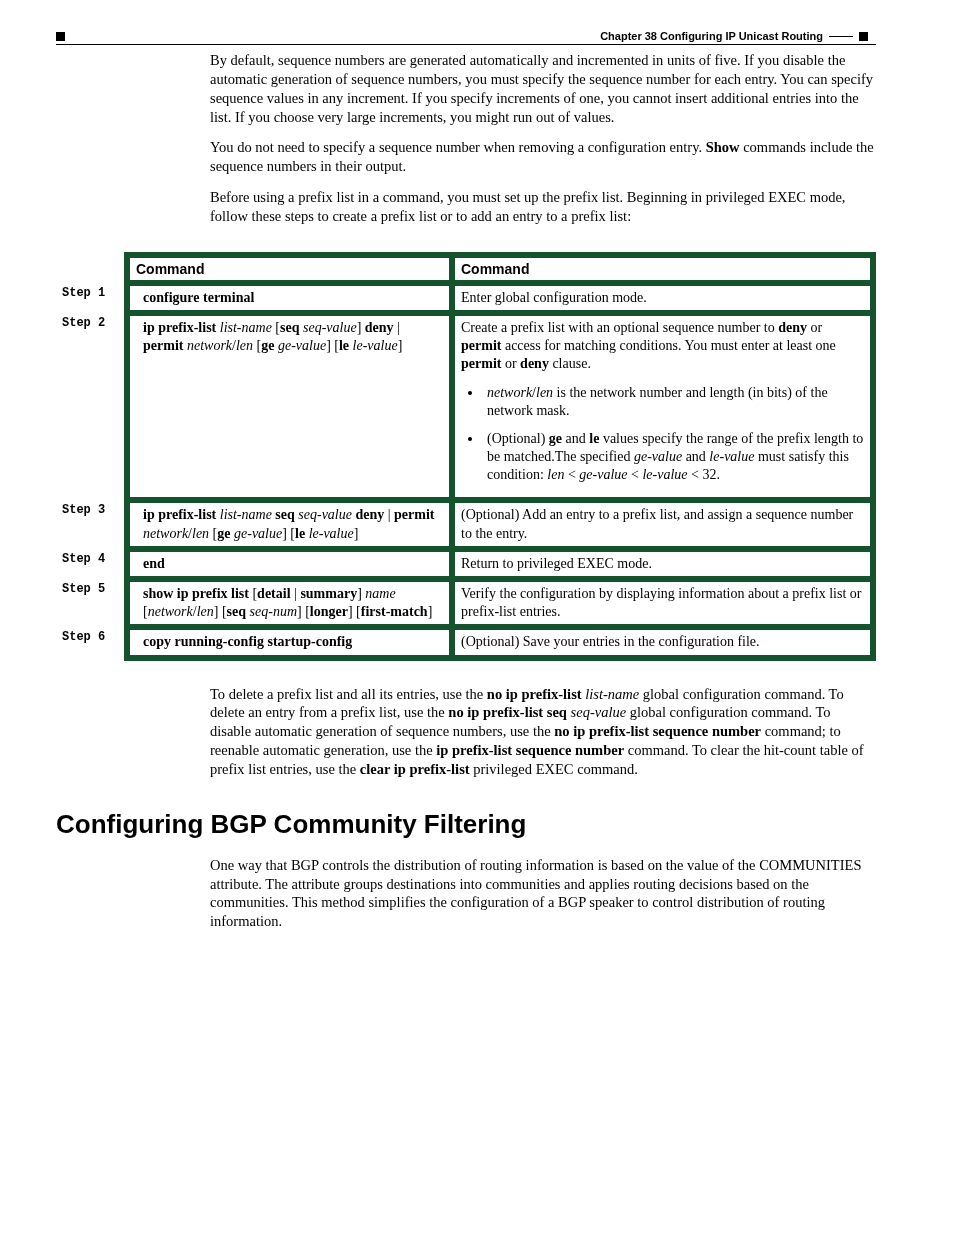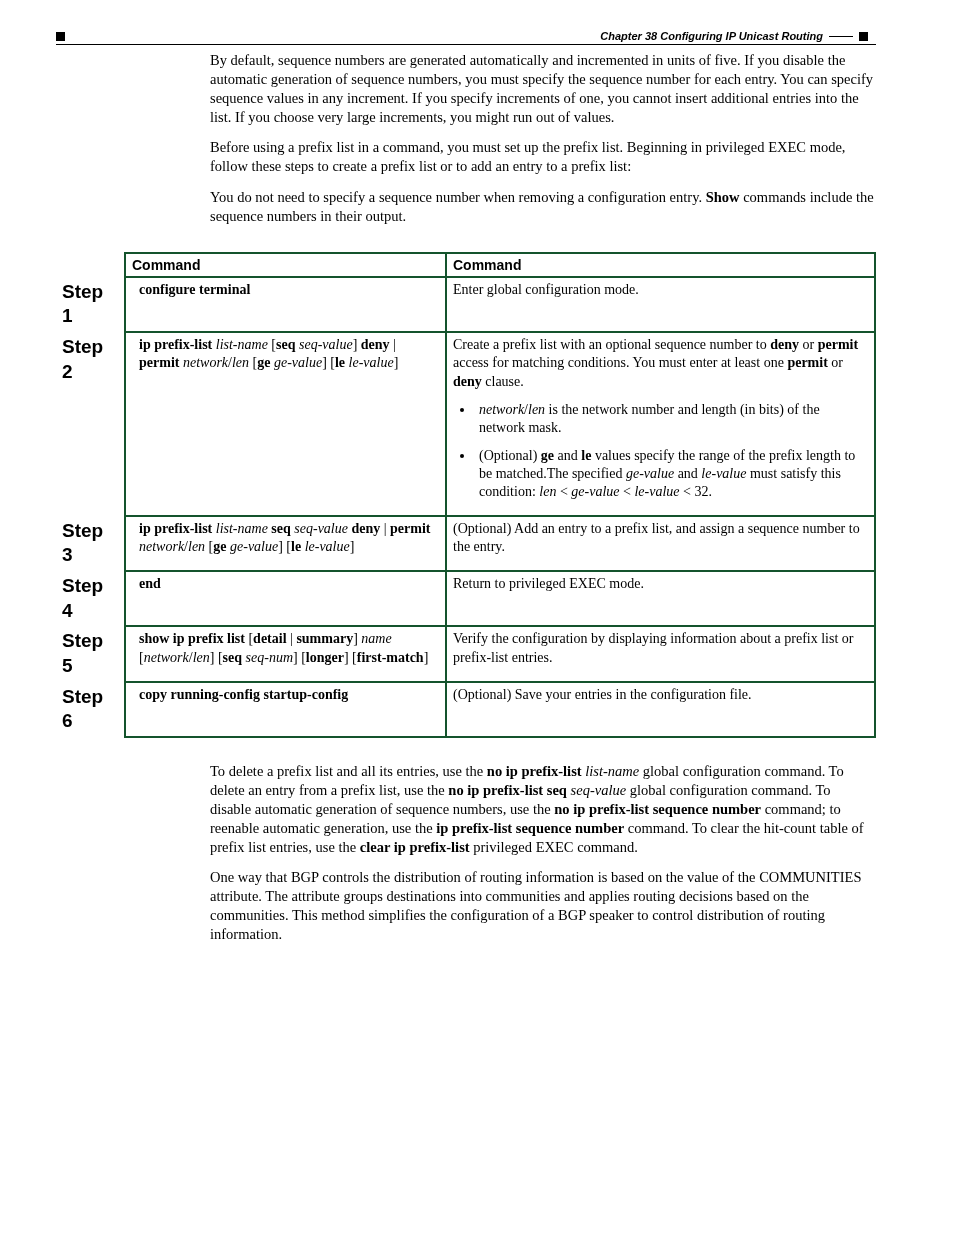--- a/index.html
+++ b/index.html
@@ -18,21 +18,20 @@
   .header-row {
     display: flex;
     justify-content: space-between;
     align-items: center;
     font-family: Arial, Helvetica, sans-serif;
     font-size: 11px;
     font-weight: bold;
     border-bottom: 1px solid #000;
     padding-bottom: 2px;
     margin-bottom: 6px;
-    font-style: italic;
   }
   .header-left-group { display: flex; align-items: center; }
   .sq { width: 9px; height: 9px; background: #000; display: inline-block; margin-right: 8px; }
   .header-right { display: flex; align-items: center; gap: 6px; }
   .header-right .rule { width: 24px; height: 1px; background: #000; display: inline-block; }
   .sub-header {
     font-family: Arial, Helvetica, sans-serif;
     font-size: 11px;
     font-weight: bold;
     margin-left: 24px;
@@ -56,23 +55,23 @@
     font-weight: bold;
     font-size: 14px;
     padding: 3px 6px;
     vertical-align: top;
   }
   table.cmd td {
     padding: 3px 6px;
     vertical-align: top;
     line-height: 1.3;
   }
-  .step-col { width: 56px; font-family: Liberation Sans, sans-serif; font-weight: bold; font-size: 19px; border: none !important; }
+  .step-col { width: 56px; font-family: Liberation Mono, monospace; font-weight: bold; font-size: 12px; border: none !important; }
   .cmd-col { width: 300px; }
-  table.cmd th.bordered, table.cmd td.bordered { border: 2px solid #14532d; }
+  table.cmd th.bordered, table.cmd td.bordered { border: 6px solid #14532d; }
   table.cmd th.bordered:first-of-type, table.cmd td.cmd-col { border-right: none; padding-left: 13px; }
   .i { font-style: italic; }
   .b { font-weight: bold; }
   ul.purpose-list { margin: 10px 0 0 0; padding-left: 22px; }
   ul.purpose-list li { margin-bottom: 10px; padding-left: 4px; }
   h2.section {
     font-family: Arial, Helvetica, sans-serif;
     font-size: 26px;
     font-weight: bold;
     margin: 30px 0 16px 0;
@@ -89,24 +88,24 @@
     </div>
     <div class="header-right">
       <span>Chapter 38    Configuring IP Unicast Routing</span>
       <span class="rule"></span>
       <span class="sq"></span>
     </div>
   </div>
 
   <div class="body-text">
     <p>By default, sequence numbers are generated automatically and incremented in units of five. If you disable the automatic generation of sequence numbers, you must specify the sequence number for each entry. You can specify sequence values in any increment. If you specify increments of one, you cannot insert additional entries into the list. If you choose very large increments, you might run out of values.</p>
-    <p>Before using a prefix list in a command, you must set up the prefix list. Beginning in privileged EXEC mode, follow these steps to create a prefix list or to add an entry to a prefix list:</p>
     <p>
       <span>You do not need to specify a sequence number when removing a configuration entry. </span><span class="b">Show</span><span> commands include the sequence numbers in their output.</span>
     </p>
+    <p>Before using a prefix list in a command, you must set up the prefix list. Beginning in privileged EXEC mode, follow these steps to create a prefix list or to add an entry to a prefix list:</p>
   </div>
 
   <table class="cmd">
     <thead>
       <tr>
         <th class="step-col"></th>
         <th class="bordered cmd-col">Command</th>
         <th class="bordered">Command</th>
       </tr>
     </thead>
@@ -144,18 +143,19 @@
           <td class="bordered cmd-col"><span class="b">copy running-config startup-config</span></td>
           <td class="bordered"><span>(Optional) Save your entries in the configuration file.</span></td>
         </tr>
       </tbody>
   </table>
 
   <div class="body-text">
     <p id="para4"><span>To delete a prefix list and all its entries, use the </span><span class="b">no ip prefix-list</span><span> </span><span class="i">list-name</span><span> global configuration command. To delete an entry from a prefix list, use the </span><span class="b">no ip prefix-list seq</span><span> </span><span class="i">seq-value</span><span> global configuration command. To disable automatic generation of sequence numbers, use the </span><span class="b">no ip prefix-list sequence number</span><span> command; to reenable automatic generation, use the </span><span class="b">ip prefix-list sequence number</span><span> command. To clear the hit-count table of prefix list entries, use the </span><span class="b">clear ip prefix-list</span><span> privileged EXEC command.</span></p>
   </div>
 
+  <h2 class="section">Configuring BGP Community Filtering</h2>
 
   <div class="body-text">
     <p>One way that BGP controls the distribution of routing information is based on the value of the COMMUNITIES attribute. The attribute groups destinations into communities and applies routing decisions based on the communities. This method simplifies the configuration of a BGP speaker to control distribution of routing information.</p>
   </div>
 
 </div>
 
 </body></html>

